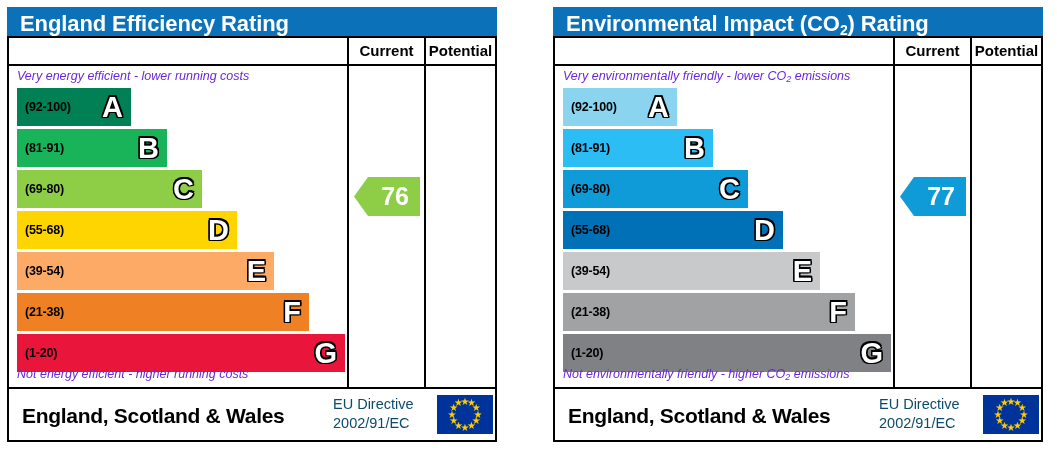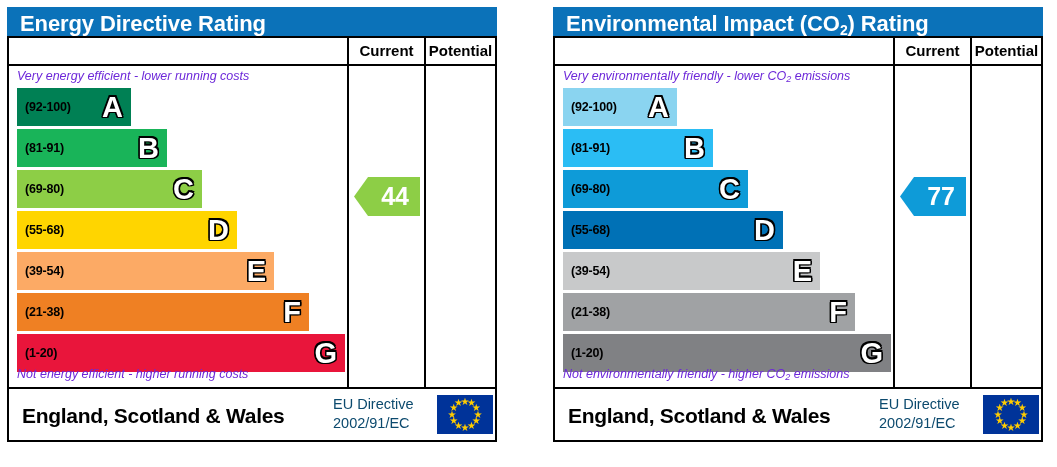--- a/index.html
+++ b/index.html
@@ -101,21 +101,21 @@
     background:#003399; overflow:hidden;
   }
   .flag span.s { position:absolute; color:#FFCC00; font-size:10px; line-height:10px;
                  transform:translate(-50%,-50%); }
 </style>
 </head>
 <body>
 
 <div class="page" id="page">
     <div class="epc left">
-      <div class="banner">Energy Directive Rating</div>
+      <div class="banner">England Efficiency Rating</div>
       <div class="tbl">
         <div class="hrule r1"></div>
         <div class="hrule r2"></div>
         <div class="vrule c1"></div>
         <div class="vrule c2"></div>
         <div class="colhead cur">Current</div>
         <div class="colhead pot">Potential</div>
         <div class="captop">Very energy efficient - lower running costs</div>
         <div class="bars">
           <div class="barrow" style="top:0px;width:114px;">
@@ -154,21 +154,21 @@
               <span class="letter">F</span>
             </div>
           </div>
           <div class="barrow" style="top:246px;width:328px;">
             <div class="bar" style="background:#e9153b;">
               <span class="range">(1-20)</span>
               <span class="letter">G</span>
             </div>
           </div>
         </div>
-        <div class="arrow" style="left:345px;top:139px;width:66px;background:#8dce46;"><span>44</span></div>
+        <div class="arrow" style="left:345px;top:139px;width:66px;background:#8dce46;"><span>76</span></div>
         <div class="capbot">Not energy efficient - higher running costs</div>
         <div class="footer">
           <span class="esw">England, Scotland &amp; Wales</span>
           <div class="eud">
             <div>EU Directive</div>
             <div>2002/91/EC</div>
           </div>
           <div class="flag" style="background:#003399;">
             <span class="s" style="left:28.0px;top:6.5px;color:#FFCC00">★</span>
             <span class="s" style="left:34.5px;top:8.2px;color:#FFCC00">★</span>

